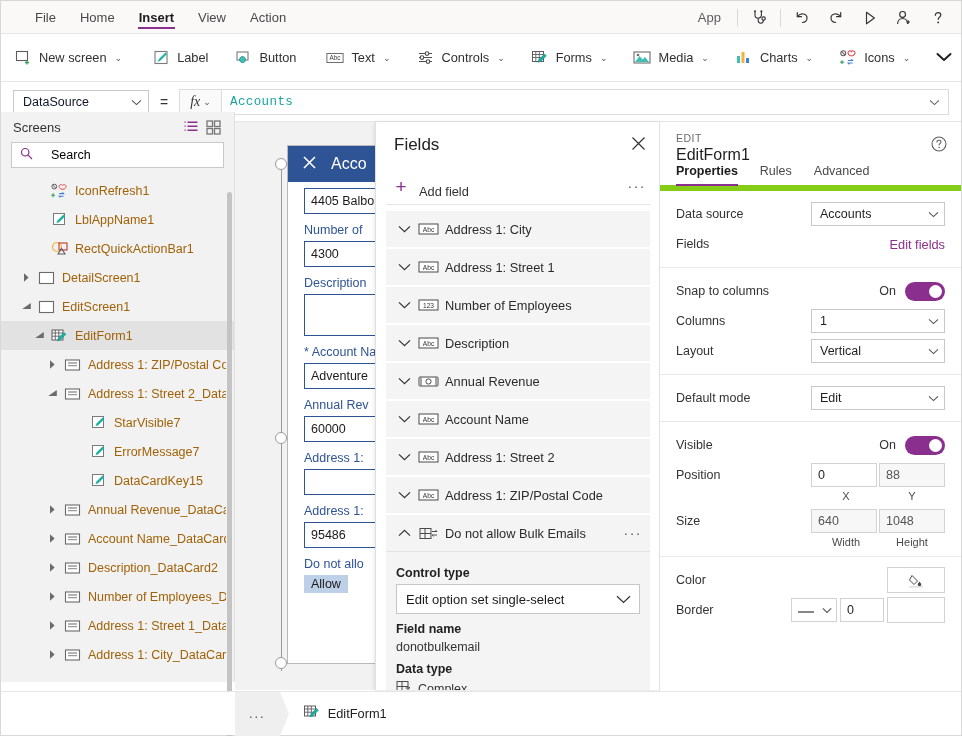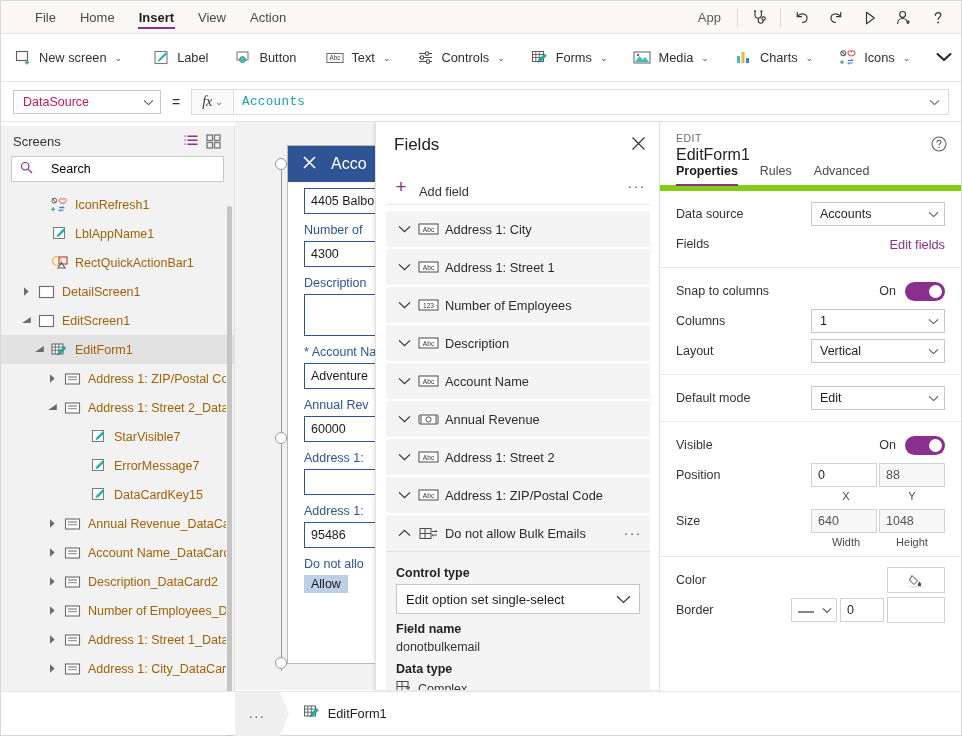--- a/index.html
+++ b/index.html
@@ -27,28 +27,28 @@
   
   .ribbon{position:absolute;left:0;top:33px;width:960px;height:48px;background:#fff;border-bottom:1px solid #e6e6e6;box-sizing:border-box;display:flex;align-items:center;}
   .rb{display:flex;align-items:center;gap:7px;padding:0 13px;height:30px;cursor:pointer;font-size:12.8px;color:#303030;white-space:nowrap;}
   .rb .cap{font-size:12.8px;}
   .rb-sep{width:1px;height:26px;background:#e3e3e3;margin:0 2px;}
   .chev{font-size:9px;color:#555;margin-left:1px;}
   .rb-ic{width:18px;height:18px;display:flex;align-items:center;justify-content:center;}
 
   
   .fbar{position:absolute;left:0;top:81px;width:960px;height:40px;background:#fff;border-bottom:1px solid #e6e6e6;box-sizing:border-box;display:flex;align-items:center;padding:0 12px;}
-  .prop-sel{width:148px;height:24px;border:1px solid #c8c8c8;background:#fff;display:flex;align-items:center;padding:0 6px 0 9px;justify-content:space-between;font-size:12.5px;color:#be185d;cursor:pointer;box-sizing:border-box;}
+  .prop-sel{width:136px;height:24px;border:1px solid #c8c8c8;background:#fff;display:flex;align-items:center;padding:0 6px 0 9px;justify-content:space-between;font-size:12.5px;color:#0f172a;cursor:pointer;box-sizing:border-box;}
   .eq{width:30px;text-align:center;font-size:14px;color:#333;}
   .fx{width:42px;height:26px;border:1px solid #dcdcdc;border-right:none;background:#fafafa;display:flex;align-items:center;justify-content:center;gap:3px;font-style:italic;font-family:"Liberation Serif",serif;font-size:14px;color:#333;cursor:pointer;box-sizing:border-box;}
   .fin{flex:1;height:26px;border:1px solid #dcdcdc;background:#fff;display:flex;align-items:center;padding:0 8px;box-sizing:border-box;justify-content:space-between;}
   .fin .code{font-family:"Liberation Mono",monospace;font-size:12.5px;color:#1aa3a3;letter-spacing:.4px;}
 
   
-  .left{position:absolute;left:0;top:125px;width:234px;height:570px;background:#f2f2f2;border-right:1px solid #e0e0e0;box-sizing:border-box;}
+  .left{position:absolute;left:0;top:111px;width:234px;height:570px;background:#f2f2f2;border-right:1px solid #e0e0e0;box-sizing:border-box;}
   .left-hd{height:30px;display:flex;align-items:center;padding:0 10px 0 12px;}
   .left-hd .t{font-size:13px;color:#333;flex:1;}
   .left-hd .hic{width:22px;height:22px;display:flex;align-items:center;justify-content:center;cursor:pointer;}
   .search{margin:0 10px;height:26px;background:#fff;border:1px solid #c9c9c9;display:flex;align-items:center;padding:0 8px;box-sizing:border-box;}
   .search .ph{font-size:12.5px;color:#000000;margin-left:18px;}
   .tree{position:absolute;left:0;top:64px;right:0;bottom:0;overflow:hidden;}
   .tnode{height:29px;display:flex;align-items:center;font-size:12.5px;color:#a16207;white-space:nowrap;cursor:pointer;padding-right:8px;}
   .tnode.sel{background:#e2e2e2;}
   .tw{width:13px;height:13px;display:flex;align-items:center;justify-content:center;flex:0 0 13px;}
   .tw svg{display:block;}
@@ -707,41 +707,41 @@
           </span>
           <span class="fl">Description</span>
         </div>
         <div class="frow">
           <span class="cv">
             <svg width="13" height="8" viewBox="0 0 13 8">
               <path d="M1 1.4 6.5 6.7 12 1.4" stroke="#333" stroke-width="1.2" fill="none"></path>
             </svg>
           </span>
           <span class="ft">
-            <svg width="21" height="12" viewBox="0 0 21 12">
-              <rect x="1" y="1" width="19" height="10" stroke="#4a4a4a" stroke-width="1" fill="#fff"></rect>
-              <text x="10.5" y="8.6" font-size="6.6" text-anchor="middle" fill="#333" font-family="Liberation Sans, sans-serif">Abc</text>
-            </svg>
-          </span>
-          <span class="fl">Account Name</span>
+            <svg width="21" height="13" viewBox="0 0 21 13">
+              <rect x="1" y="2" width="19" height="9" rx="1" stroke="#4a4a4a" stroke-width="1" fill="#fff"></rect>
+              <circle cx="10.5" cy="6.5" r="2.6" stroke="#4a4a4a" stroke-width="1" fill="none"></circle>
+              <path d="M3 2.5v8M18 2.5v8" stroke="#4a4a4a" stroke-width="1"></path>
+            </svg>
+          </span>
+          <span class="fl">Annual Revenue</span>
         </div>
         <div class="frow">
           <span class="cv">
             <svg width="13" height="8" viewBox="0 0 13 8">
               <path d="M1 1.4 6.5 6.7 12 1.4" stroke="#333" stroke-width="1.2" fill="none"></path>
             </svg>
           </span>
           <span class="ft">
-            <svg width="21" height="13" viewBox="0 0 21 13">
-              <rect x="1" y="2" width="19" height="9" rx="1" stroke="#4a4a4a" stroke-width="1" fill="#fff"></rect>
-              <circle cx="10.5" cy="6.5" r="2.6" stroke="#4a4a4a" stroke-width="1" fill="none"></circle>
-              <path d="M3 2.5v8M18 2.5v8" stroke="#4a4a4a" stroke-width="1"></path>
-            </svg>
-          </span>
-          <span class="fl">Annual Revenue</span>
+            <svg width="21" height="12" viewBox="0 0 21 12">
+              <rect x="1" y="1" width="19" height="10" stroke="#4a4a4a" stroke-width="1" fill="#fff"></rect>
+              <text x="10.5" y="8.6" font-size="6.6" text-anchor="middle" fill="#333" font-family="Liberation Sans, sans-serif">Abc</text>
+            </svg>
+          </span>
+          <span class="fl">Account Name</span>
         </div>
         <div class="frow">
           <span class="cv">
             <svg width="13" height="8" viewBox="0 0 13 8">
               <path d="M1 1.4 6.5 6.7 12 1.4" stroke="#333" stroke-width="1.2" fill="none"></path>
             </svg>
           </span>
           <span class="ft">
             <svg width="21" height="12" viewBox="0 0 21 12">
               <rect x="1" y="1" width="19" height="10" stroke="#4a4a4a" stroke-width="1" fill="#fff"></rect>

